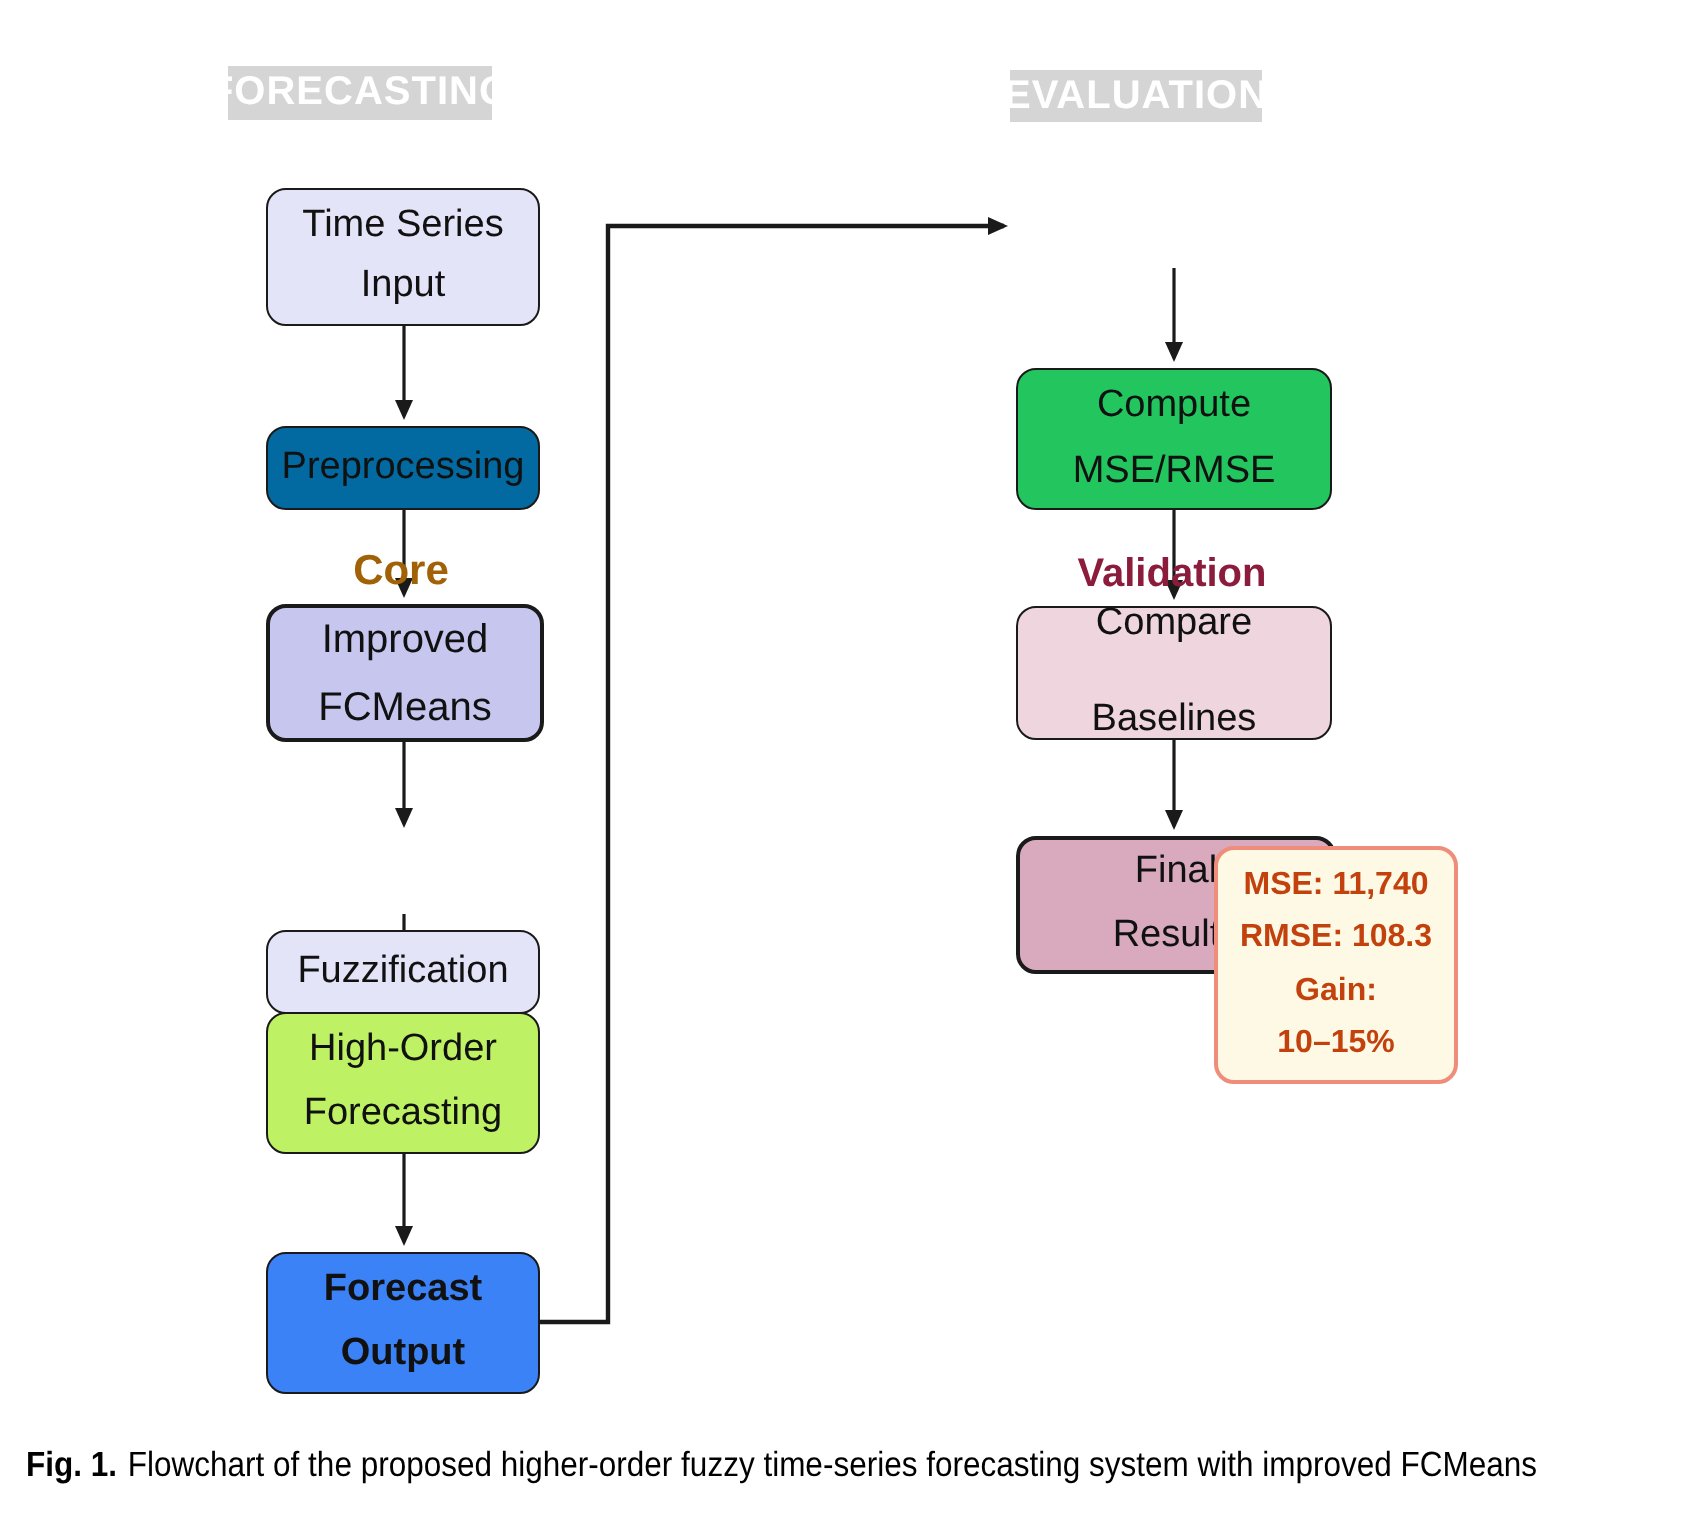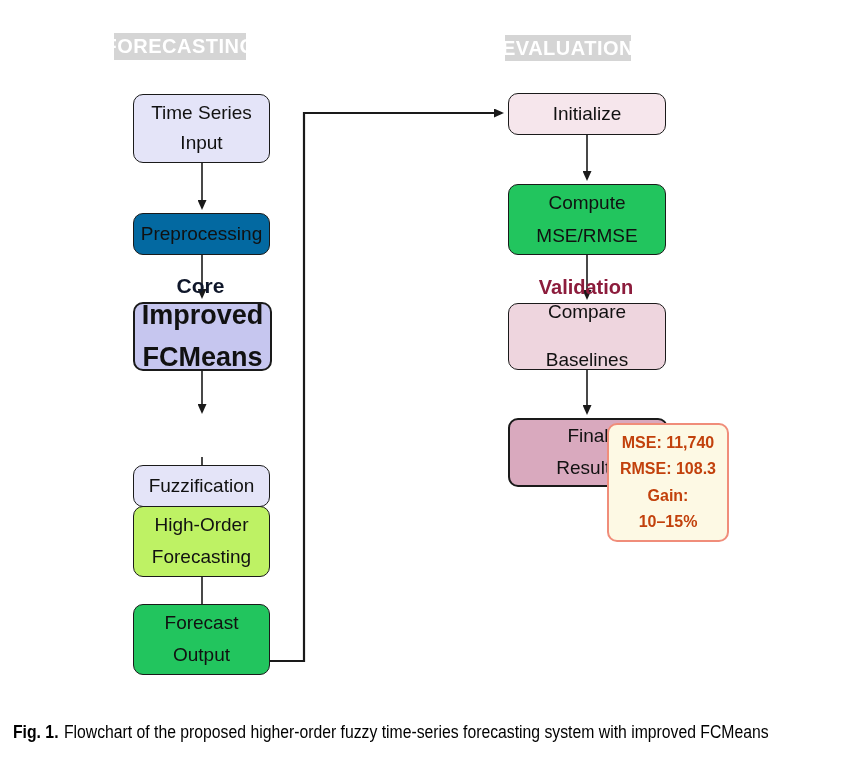--- a/index.html
+++ b/index.html
@@ -18,35 +18,35 @@
   #hdr-evaluation  { left:505px; top:35px; width:126px; height:26px; }
 
   .box {
     position:absolute; border:1.5px solid #1a1a1a; border-radius:10px;
     display:flex; flex-direction:column; align-items:center; justify-content:center;
     font-size:19px; color:#111111; z-index:2; text-align:center; line-height:1.1;
   }
   #box-tsi { left:133px; top:94px;  width:135px; height:67px; background:#e4e4f8; gap:9px; }
   #box-pre { left:133px; top:213px; width:135px; height:40px; background:#0369a1; }
   #box-fcm { left:133px; top:302px; width:135px; height:65px; background:#c6c6ef;
-             border-width:2.2px; font-weight:bold; font-size:27px; gap:12px; }
+             border-width:2.2px; font-weight:normal; font-size:20px; gap:12px; }
   #box-fuz { left:133px; top:417px; width:135px; height:40px; background:#e4e4f8;margin-top:48px; }
   #box-hof { left:133px; top:506px; width:135px; height:69px; background:#bef264; gap:11px; }
-  #box-out { left:133px; top:604px; width:135px; height:69px; background:#22c55e; gap:11px; }
+  #box-out { left:133px; top:626px; width:135px; height:69px; background:#3b82f6; gap:11px;font-weight:bold; }
   #box-ini { left:508px; top:93px;  width:156px; height:40px; background:#f6e6ec; }
   #box-cmp { left:508px; top:184px; width:156px; height:69px; background:#22c55e; gap:12px; }
   #box-cb  { left:508px; top:303px; width:156px; height:65px; background:#eed5de; gap:27px; }
   #box-fin { left:508px; top:418px; width:156px; height:65px; background:#d9a9be;
              border-width:2px; gap:11px; }
   #box-fin .bl { position:relative; z-index:6; }
 
   .flow-label {
     position:absolute; text-align:center; font-weight:bold; z-index:3;
   }
-  #label-core { left:133px; top:274px; width:135px; font-size:21px; color:#0f172a; }
+  #label-core { left:133px; top:274px; width:135px; font-size:21px; color:#a16207; }
   #label-validation { left:508px; top:276px; width:156px; font-size:20px; color:#8c1c3c; }
 
   #annotation {
     position:absolute; left:607px; top:423px; width:118px; height:115px;
     background:#fdf9e4; border:2px solid #f08d7a; border-radius:10px; z-index:5;
     display:flex; flex-direction:column; align-items:center; justify-content:space-evenly;
     font-weight:bold; font-size:16px; color:#c2410c; text-align:center;
   }
 
   #caption {
@@ -106,23 +106,20 @@
   <div class="box" id="box-hof">
     <span class="bl">High-Order</span>
     <span class="bl">Forecasting</span>
   </div>
 
   <div class="box" id="box-out">
     <span class="bl">Forecast</span>
     <span class="bl">Output</span>
   </div>
 
-  <div class="box" id="box-ini">
-    <span class="bl">Initialize</span>
-  </div>
 
   <div class="box" id="box-cmp">
     <span class="bl">Compute</span>
     <span class="bl">MSE/RMSE</span>
   </div>
 
   <div class="flow-label" id="label-validation">Validation</div>
 
   <div class="box" id="box-cb">
     <span class="bl">Compare</span>

